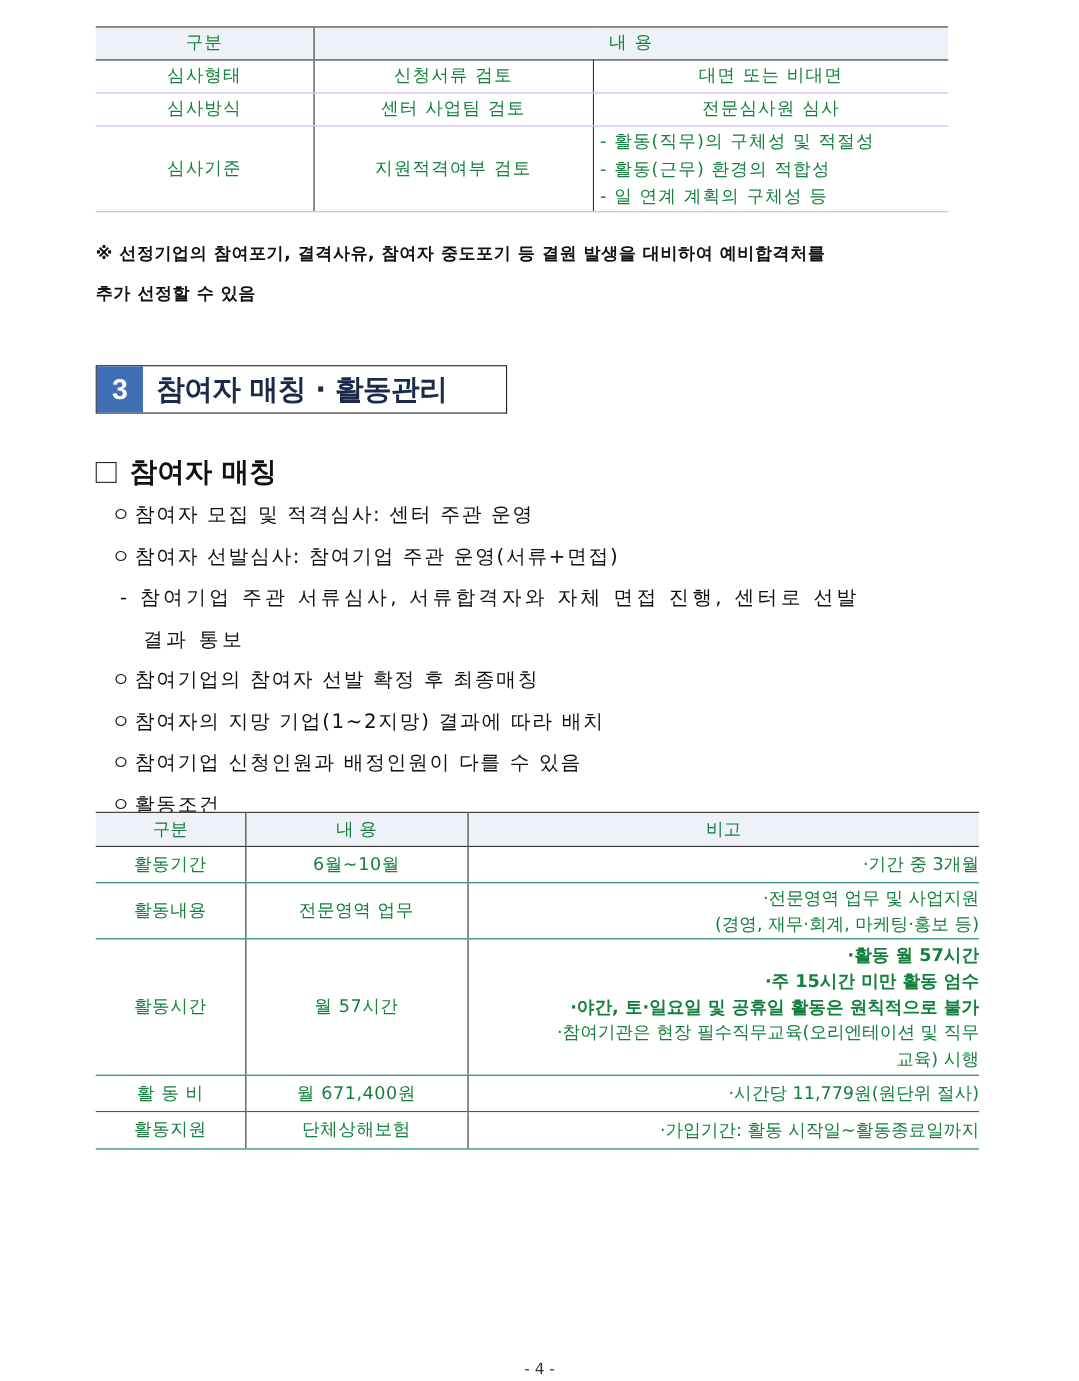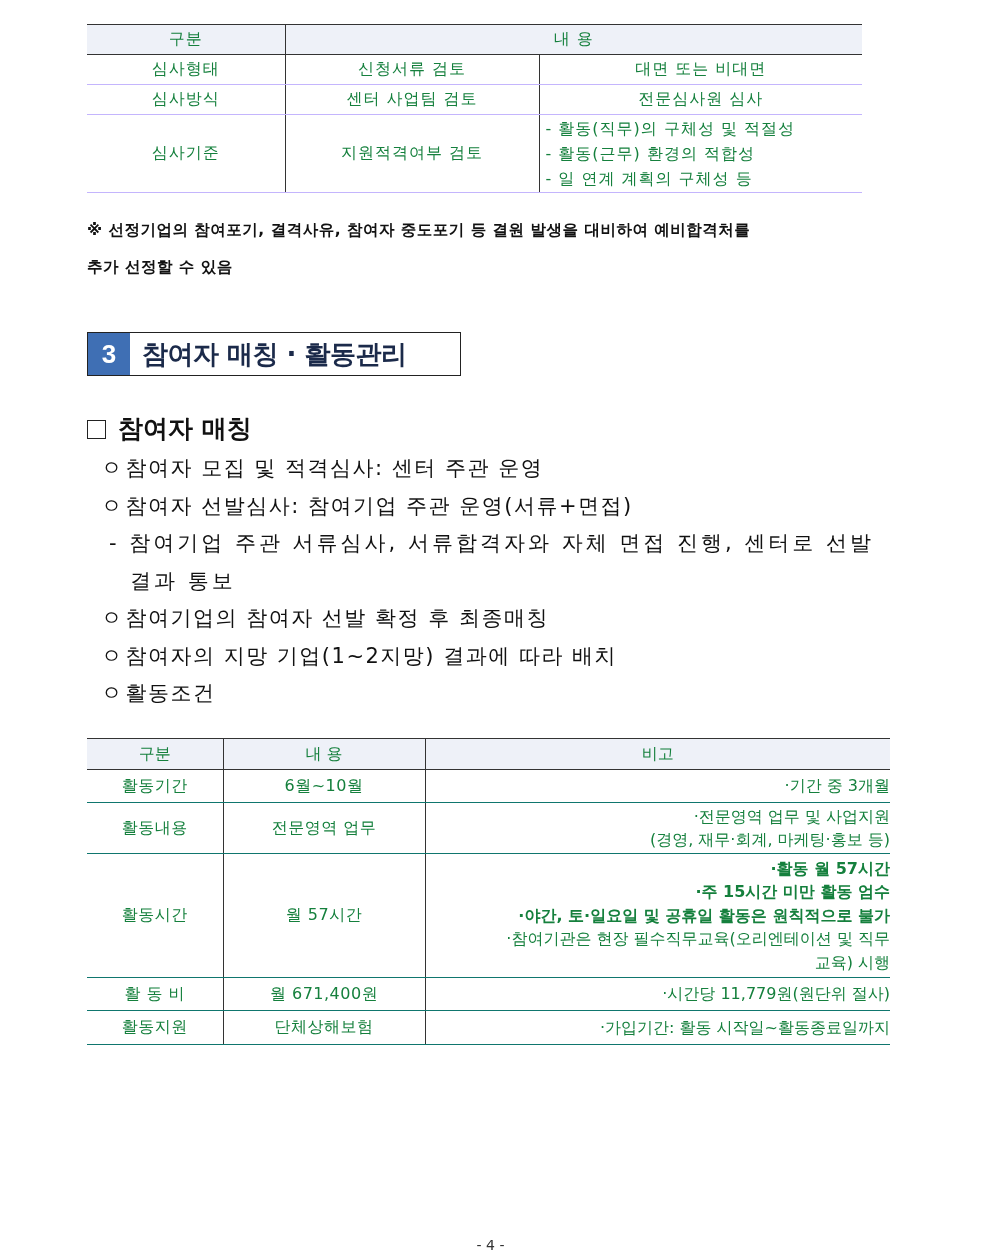--- a/index.html
+++ b/index.html
@@ -18,21 +18,21 @@
 
   .note { position: absolute; left: 87px; top: 212px; width: 800px; font-size: 15.5px; font-weight: bold; line-height: 37px; color: #111; letter-spacing: 0.5px; }
 
   .sec-head { position: absolute; left: 87px; top: 332px; width: 374px; height: 44px; border: 1px solid #222; display: flex; align-items: center; box-sizing: border-box; }
   .sec-num { width: 42px; height: 42px; background: #3f6fb4; color: #fff; font-size: 26px; font-weight: bold; display: flex; align-items: center; justify-content: center; font-family: "Liberation Sans", sans-serif; }
   .sec-title { margin-left: 12px; font-size: 26px; font-weight: bold; color: #1b2a4a; letter-spacing: -0.5px; }
 
   .body-text { position: absolute; left: 87px; top: 408px; width: 830px; }
   .sub-head { font-size: 25px; font-weight: bold; height: 42px; line-height: 42px; display: flex; align-items: center; }
   .sub-head .box { display: inline-block; width: 17px; height: 17px; border: 1.5px solid #222; margin-right: 12px; }
-  .line { font-size: 21px; height: 37.5px; line-height: 37.5px; white-space: nowrap; letter-spacing: 1.5px; }
+  .line { font-size: 18px; height: 37.5px; line-height: 37.5px; white-space: nowrap; letter-spacing: 1.5px; }
   .bullet { padding-left: 14px; }
   .bullet .o { display: inline-block; margin-right: 2px; }
   .dash { padding-left: 22px; letter-spacing: 3px; }
   .dash-cont { padding-left: 43px; letter-spacing: 3px; }
 
   .t2 { left: 87px; top: 738px; width: 803px; font-size: 16px; }
   .t2 th { background: #eef1f8; height: 30px; border-top: 1px solid #333; border-bottom: 1px solid #333; text-align: center; font-size: 16px; }
   .t2 td { border-bottom: 1px solid #0f766e; vertical-align: middle; }
   .t2 .c { text-align: center; letter-spacing: 0.5px; }
   .t2 .vl { border-left: 1px solid #333; }
@@ -101,20 +101,23 @@
   </div>
   <div class="line dash">- 참여기업 주관 서류심사, 서류합격자와 자체 면접 진행, 센터로 선발</div>
   <div class="line dash-cont">결과 통보</div>
   <div class="line bullet">
     <span class="o">ㅇ</span><span>참여기업의 참여자 선발 확정 후 최종매칭</span>
   </div>
   <div class="line bullet">
     <span class="o">ㅇ</span><span>참여자의 지망 기업(1~2지망) 결과에 따라 배치</span>
   </div>
   <div class="line bullet">
+    <span class="o">ㅇ</span><span>참여기업 신청인원과 배정인원이 다를 수 있음</span>
+  </div>
+  <div class="line bullet">
     <span class="o">ㅇ</span><span>활동조건</span>
   </div>
 </div>
 
 <table class="t2">
   <colgroup>
       <col style="width:136px">
       <col style="width:202px">
       <col style="width:465px">
     </colgroup>

